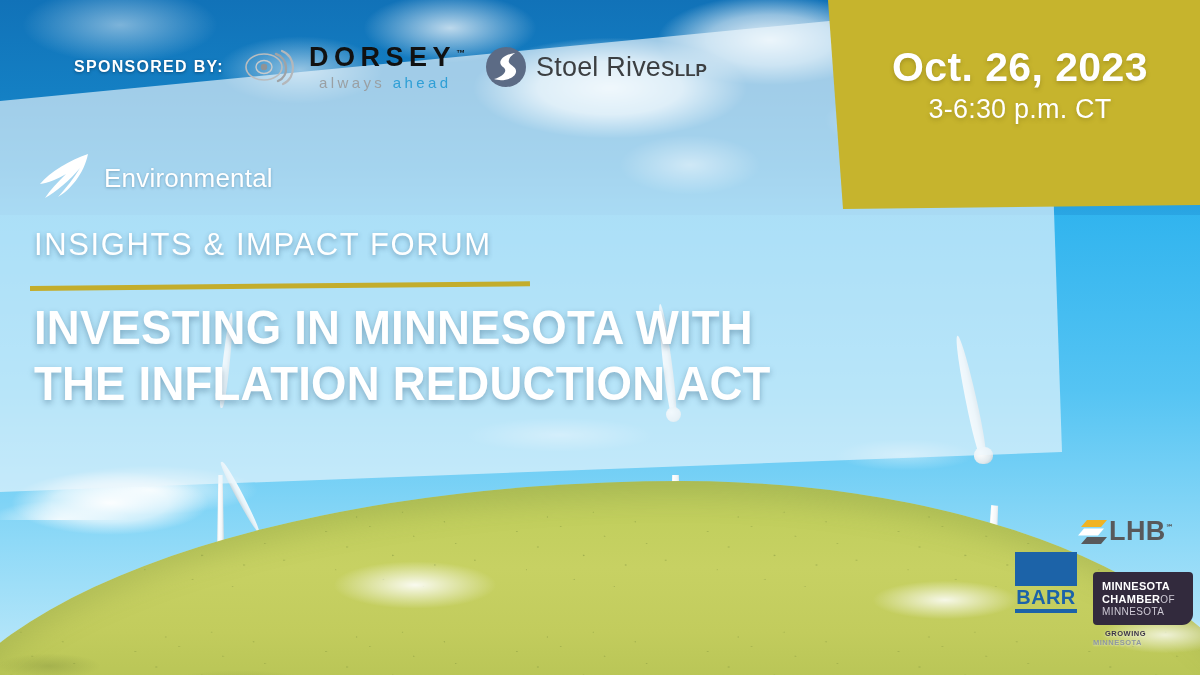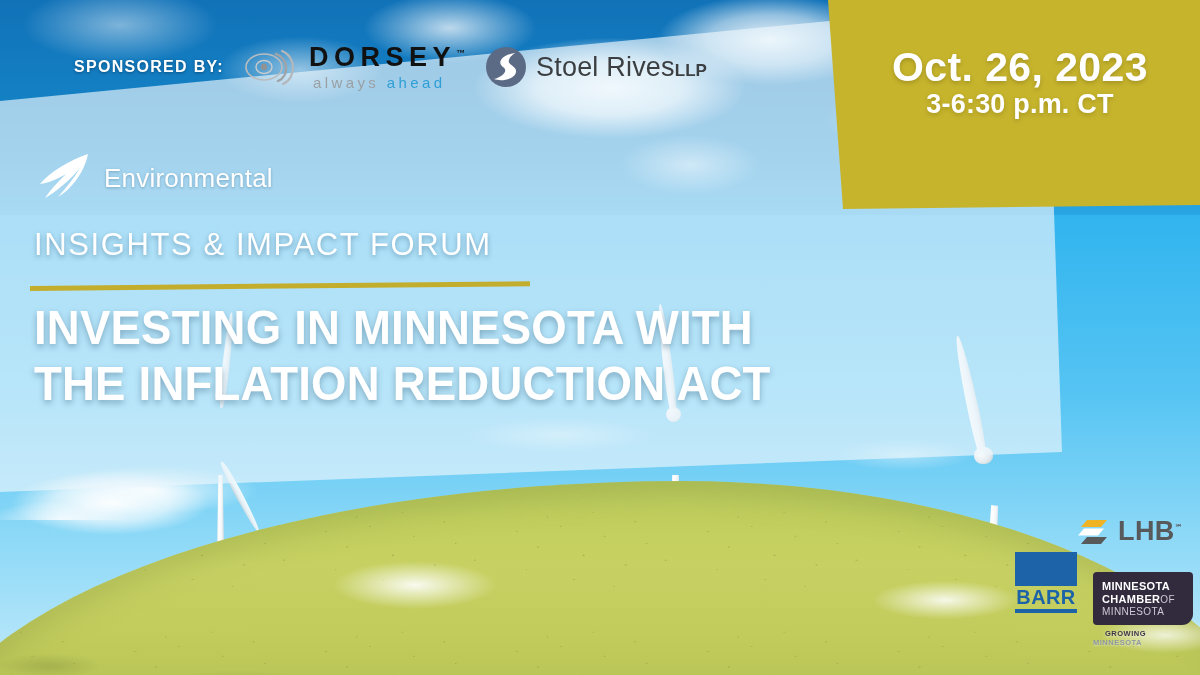--- a/index.html
+++ b/index.html
@@ -150,21 +150,21 @@
   .dorsey{display:flex;align-items:center;gap:9px;}
   .dorsey-mark{width:56px;height:40px;flex:none;}
   .dorsey-text{display:flex;flex-direction:column;line-height:1;}
   .dorsey-word{
     font-size:27px;font-weight:700;letter-spacing:5.5px;color:#111;
     font-family:"Liberation Sans","DejaVu Sans",sans-serif;
     position:relative;
   }
   .dorsey-tm{font-size:9px;vertical-align:super;letter-spacing:0;}
   .dorsey-tag{
-    font-size:15px;letter-spacing:3.4px;margin-top:4px;margin-left:4px;white-space:nowrap;
+    font-size:15px;letter-spacing:3.4px;margin-top:4px;margin-left:10px;white-space:nowrap;
   }
   .dorsey-tag .g{color:#9aa0a4;}
   .dorsey-tag .b{color:#2f9fd6;}
   
   .stoel{display:flex;align-items:center;gap:9px;}
   .stoel-mark{width:42px;height:42px;flex:none;}
   .stoel-text{
     font-size:27px;color:#3c3f42;letter-spacing:.2px;white-space:nowrap;
     font-family:"Liberation Sans","DejaVu Sans",sans-serif;
   }
@@ -173,21 +173,21 @@
   
   .date-block{
     position:absolute;left:861px;top:46px;width:318px;text-align:center;
     color:#fff;
   }
   .date-main{
     font-size:41px;font-weight:700;letter-spacing:.4px;line-height:1.06;
     text-shadow:0 2px 4px rgba(120,105,20,.45);
   }
   .date-time{
-    font-size:27px;font-weight:700;letter-spacing:.2px;
+    font-size:27px;font-weight:400;letter-spacing:.2px;margin-top:5px;
     text-shadow:0 2px 4px rgba(120,105,20,.40);
   }
 
   
   .ei-logo{
     position:absolute;left:36px;top:150px;
     display:flex;align-items:center;gap:10px;
   }
   .ei-mark{width:58px;height:56px;flex:none;}
   .ei-words{display:flex;flex-direction:column;line-height:1;}
@@ -229,21 +229,21 @@
   }
   .barr-box{width:62px;height:34px;background:#1c63a8;}
   .barr-word{
     font-size:20px;font-weight:700;color:#1c63a8;letter-spacing:.4px;
     line-height:1.05;margin-top:1px;text-align:center;
   }
   .barr-bar{width:62px;height:4px;background:#1c63a8;margin-top:1px;}
 
   .lhb{
     position:absolute;left:1078px;top:518px;
-    display:flex;align-items:center;gap:10px;
+    display:flex;align-items:center;gap:1px;
   }
   .lhb-mark{width:30px;height:26px;flex:none;}
   .lhb-word{
     font-size:27px;font-weight:700;color:#58595b;letter-spacing:.4px;line-height:1;
     position:relative;
   }
   .lhb-sm{font-size:8px;vertical-align:super;letter-spacing:0;}
 
   .chamber{
     position:absolute;left:1093px;top:572px;width:100px;

